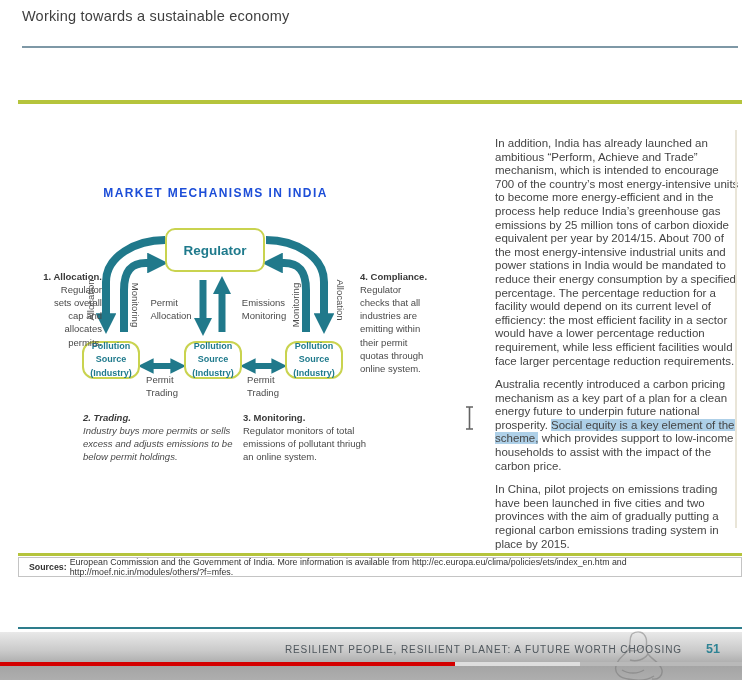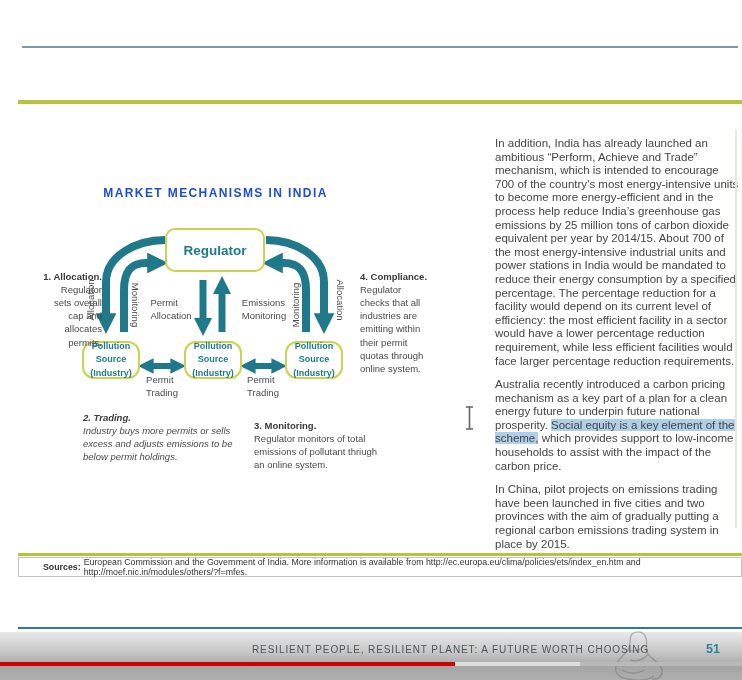--- a/index.html
+++ b/index.html
@@ -26,57 +26,58 @@
     transform:translate(-50%,-50%) rotate(-90deg); }
   .vlabel.cw { transform:translate(-50%,-50%) rotate(90deg); }
   .clabel { position:absolute; font-size:9.5px; color:#4b4b4b; 
     white-space:pre-line; line-height:1.35; transform:translate(-50%,-50%); }
   .note { position:absolute; font-size:9.5px; color:#4a4a4a; line-height:1.38; }
   .note b { display:block; color:#3a3a3a; }
   .note .nbody { white-space:pre-line; }
   .note-allocation { left:0px; top:90px; width:84px; text-align:right; }
   .note-compliance { left:342px; top:90px; width:85px; }
   .note-trading { left:65px; top:231px; width:165px;font-style:italic; }
-  .note-monitoring { left:236px; top:231px; width:160px;margin-top:8px; }
+  .note-monitoring { left:225px; top:231px; width:160px; }
 
   
   .article { position:absolute; left:455px; top:137px; width:284px; font-size:11.5px;
     line-height:13.6px; color:#454545; }
   .article p { margin-bottom:10px;margin-left:40px; }
   .hl { background:#aed0e8; }
   .col-edge { position:absolute; left:735px; top:130px; width:2px; height:398px; background:#e9e5d8; }
 
   
   .ibeam { position:absolute; left:464px; top:406px; width:11px; height:24px; opacity:0.8; }
 
   
   .rule-olive-src { position:absolute; left:18px; top:553px; width:724px; height:3px; background:#b5c43c; }
   .sources-box { position:absolute; left:18px; top:557px; width:724px; height:20px;
-    border:1px solid #c4c4c4; background:#fff; display:flex; align-items:center; padding-left:24px;
+    border:1px solid #c4c4c4; background:#fff; display:flex; align-items:center; padding-left:10px;
     font-size:8.8px; color:#333; }
   .sources-box b { margin-right:3px; }
 
   
   .rule-teal { position:absolute; left:18px; top:627px; width:724px; height:2px; background:#2e7d8c; }
   .bottom-band { position:absolute; left:0; top:632px; width:742px; height:48px;
     background:linear-gradient(#e9e9e9, #c9c9c9 40%, #a5a5a5 72%, #aeaeae); }
-  .footer-title { position:absolute; left:252px; top:12px; width:430px; text-align:left;
+  .footer-title { position:absolute; left:252px; top:12px; width:430px; text-align:right;
     font-size:10px; letter-spacing:0.9px; color:#4e565c; }
   .page-number { position:absolute; left:706px; top:10px; width:30px; font-size:12.5px;
     font-weight:bold; color:#2e8394; }
   .progress-track { position:absolute; left:0; top:30px; width:742px; height:4px; background:#b9b9b9; cursor:pointer; }
   .progress-buffered { position:absolute; left:0; top:0; height:4px; background:#dedede; }
   .progress-played { position:absolute; left:0; top:0; height:4px; background:#d40000; }
   .watermark { position:absolute; left:604px; top:-6px; opacity:0.45; }
 </style>
 </head>
 <body>
 
 <div class="stage">
 
+  <div class="doc-title">Working towards a sustainable economy</div>
   <div class="rule-slate"></div>
   <div class="rule-olive-top"></div>
 
   <div class="diagram">
     <div class="diagram-title">MARKET MECHANISMS IN INDIA</div>
 
     <svg class="arrow-svg" width="427" height="340" viewBox="0 0 427 340">
       <defs>
         <marker id="ah" markerWidth="2.6" markerHeight="2.6" refX="0.6" refY="1.3" orient="auto-start-reverse">
           <path d="M0,0 L2.6,1.3 L0,2.6 Z" fill="#20798b"></path>

